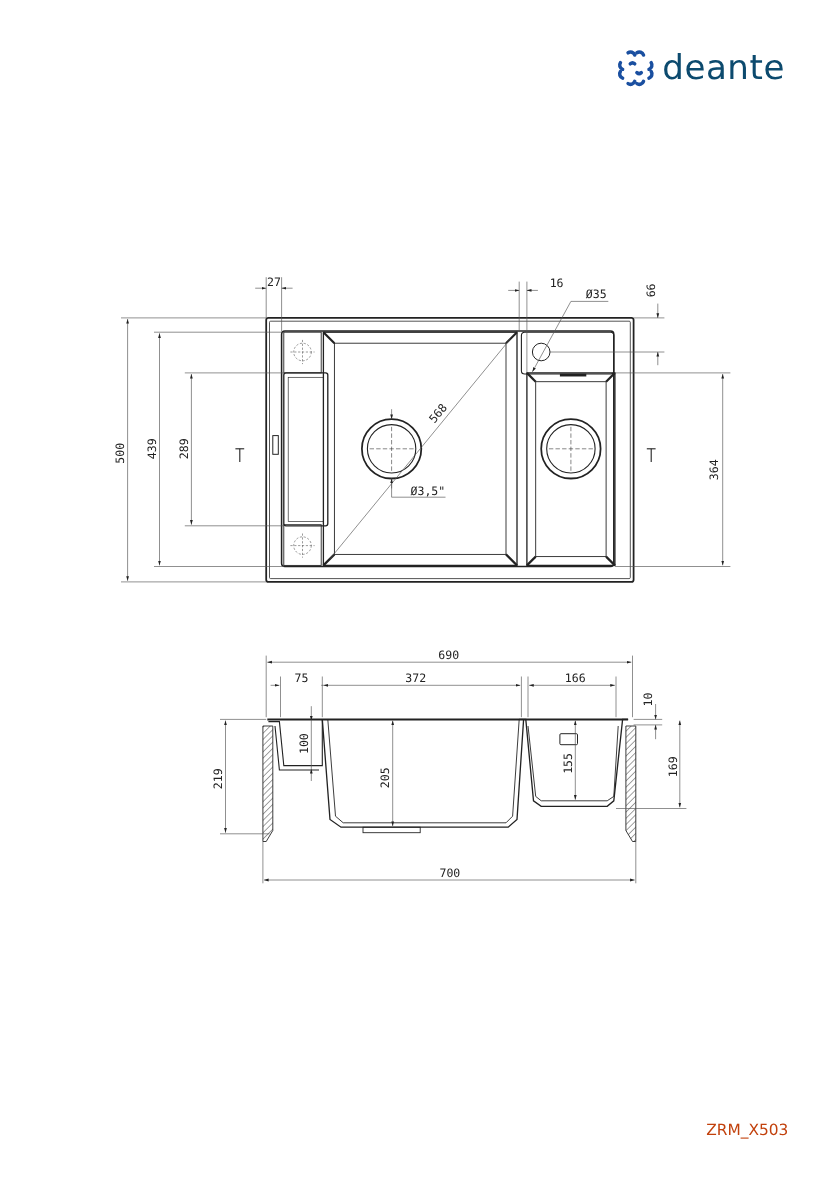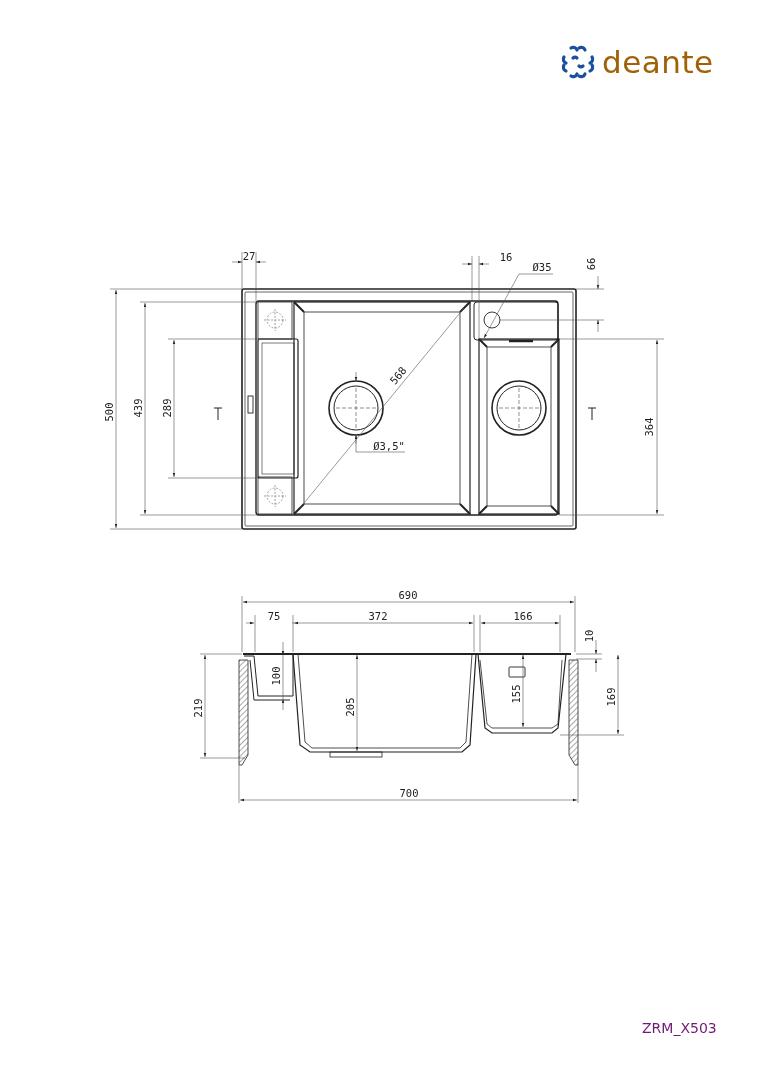--- a/index.html
+++ b/index.html
@@ -1,19 +1,19 @@
 <!DOCTYPE html>
 <html><head>
 <meta charset="utf-8">
 <style>
   html, body { margin: 0; padding: 0; background: #ffffff; }
   body { width: 764px; height: 1081px; position: relative; overflow: hidden; font-family: "DejaVu Sans", sans-serif; }
   .logo { position: absolute; left: 560px; top: 44px; display: flex; align-items: center; gap: 6px; }
-  .logo-text { font-family: "DejaVu Sans", sans-serif; font-size: 31px; color: #a16207; letter-spacing: 0.5px; line-height: 1; }
-  .code { position: absolute; left: 642px; top: 1020px; font-family: "DejaVu Sans", sans-serif; font-size: 14px; color: #701a75; }
+  .logo-text { font-family: "DejaVu Sans", sans-serif; font-size: 31px; color: #0c4a6e; letter-spacing: 0.5px; line-height: 1; }
+  .code { position: absolute; left: 642px; top: 1020px; font-family: "DejaVu Sans", sans-serif; font-size: 14px; color: #c2410c; }
   svg.drawing { position: absolute; left: 0; top: 0; }
   .dim { font-family: "DejaVu Sans Mono", monospace; font-size: 10.5px; fill: #222; }
 </style>
 </head>
 <body>
 
 <div class="logo">
   <svg width="36" height="36" viewBox="0 0 36 36">
     <g fill="none" stroke="#1a4fa0" stroke-width="3.2" stroke-linecap="round">
       <path d="M11 4 a4 4 0 0 1 6 2"></path>

